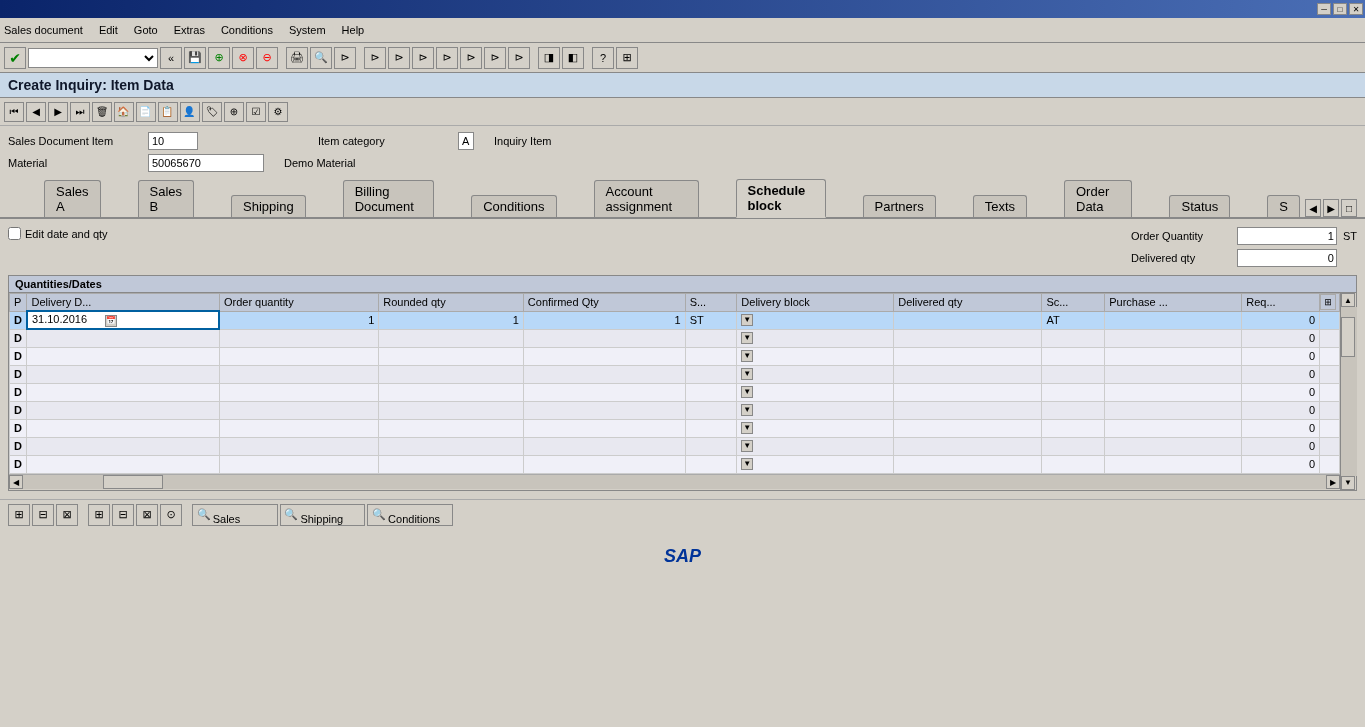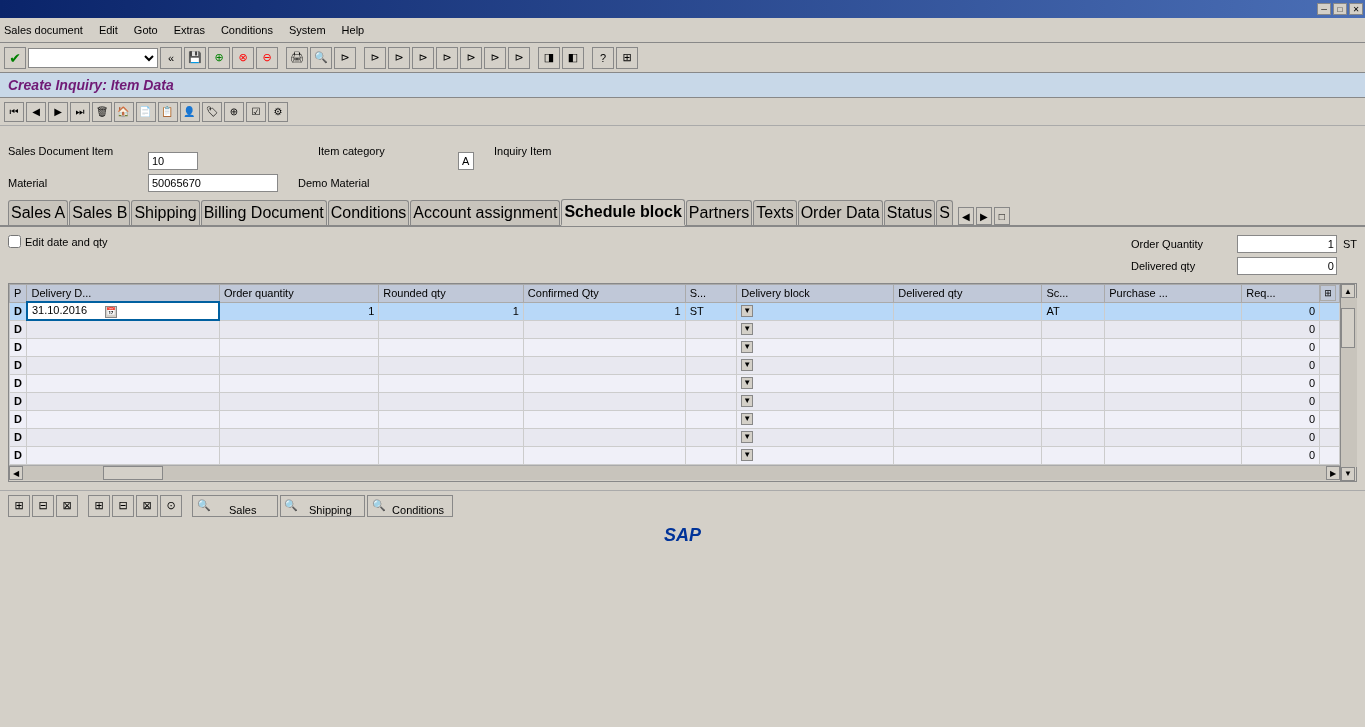--- a/index.html
+++ b/index.html
@@ -87,22 +87,21 @@
 
     
     .page-header {
       background: #c8d8e8;
       padding: 4px 8px;
       border-bottom: 1px solid #888;
     }
     .page-title {
       font-size: 14px;
       font-weight: bold;
-      font-style: italic;
-      color: #701a75;
+      color: #0f172a;
     }
 
     
     .inner-toolbar {
       background: #d4d0c8;
       height: 28px;
       display: flex;
       align-items: center;
       padding: 2px 4px;
       gap: 2px;
@@ -139,47 +138,47 @@
     }
     .form-input {
       height: 18px;
       border: 1px solid #888;
       background: white;
       font-size: 11px;
       padding: 1px 3px;
     }
     .form-input-sm {
       width: 50px;
-      margin-top: 20px;
     }
     .form-input-md {
-      width: 130px;
+      width: 116px;
     }
     .form-text {
       font-size: 11px;
     }
 
     
     .tabs-container {
       display: flex;
       align-items: flex-end;
       padding: 0 8px;
       background: #d4d0c8;
       border-bottom: 2px solid #888;
       gap: 1px;
     }
     .tab {
-      padding: 3px 2px;
+      padding: 3px 11px;
       border: 1px solid #888;
       border-bottom: none;
       background: #c8c4bc;
       cursor: pointer;
-      font-size: 16px;
+      font-size: 13px;
       border-radius: 3px 3px 0 0;
       color: #000;
+      margin-left: 36px;
     }
     .tab.active {
       background: #d4d0c8;
       border-bottom: 2px solid #d4d0c8;
       font-weight: bold;
       position: relative;
       top: 1px;
       z-index: 2;
     }
     .tab-scroll-btn {
@@ -347,21 +346,20 @@
       background: #d4d0c8;
       cursor: pointer;
       font-size: 11px;
       padding: 0 4px;
       display: flex;
       align-items: center;
       gap: 2px;
     }
     .bottom-btn-text {
       min-width: 60px;
-      text-align: center;
       margin-top: 8px;
     }
     .bottom-icon-btn {
       width: 22px;
       height: 22px;
       border: 1px solid #888;
       background: #d4d0c8;
       cursor: pointer;
       font-size: 11px;
       display: flex;
@@ -544,20 +542,21 @@
         <span class="unit-label">ST</span>
       </div>
       <div class="right-field-row">
         <span class="right-label">Delivered qty</span>
         <input class="right-input" value="0" style="width: 100px; text-align: right;">
       </div>
     </div>
   </div>
 
   <div class="grid-container">
+    <div class="grid-title-bar">Quantities/Dates</div>
     <div style="display:flex;">
       <div style="flex:1; overflow:hidden;">
         <table class="grid-table">
           <thead>
             <tr>
               <th class="p-col">P</th>
               <th>Delivery D...</th>
               <th>Order quantity</th>
               <th>Rounded qty</th>
               <th>Confirmed Qty</th>
@@ -781,14 +780,14 @@
     <span>🔍</span>
     <span class="bottom-btn-text">Shipping</span>
   </div>
   <div class="bottom-btn">
     <span>🔍</span>
     <span class="bottom-btn-text">Conditions</span>
   </div>
 </div>
 
 <div style="display:flex; justify-content:center; padding:4px 0; background:#d4d0c8;">
-  <span style="font-size:18px; font-weight:bold; color:#003399; font-style:italic;">SAP</span>
+  <span style="font-size:18px; font-weight:bold; color:#003399; font-style:italic;margin-top:12px;">SAP</span>
 </div>
 
 </body></html>

